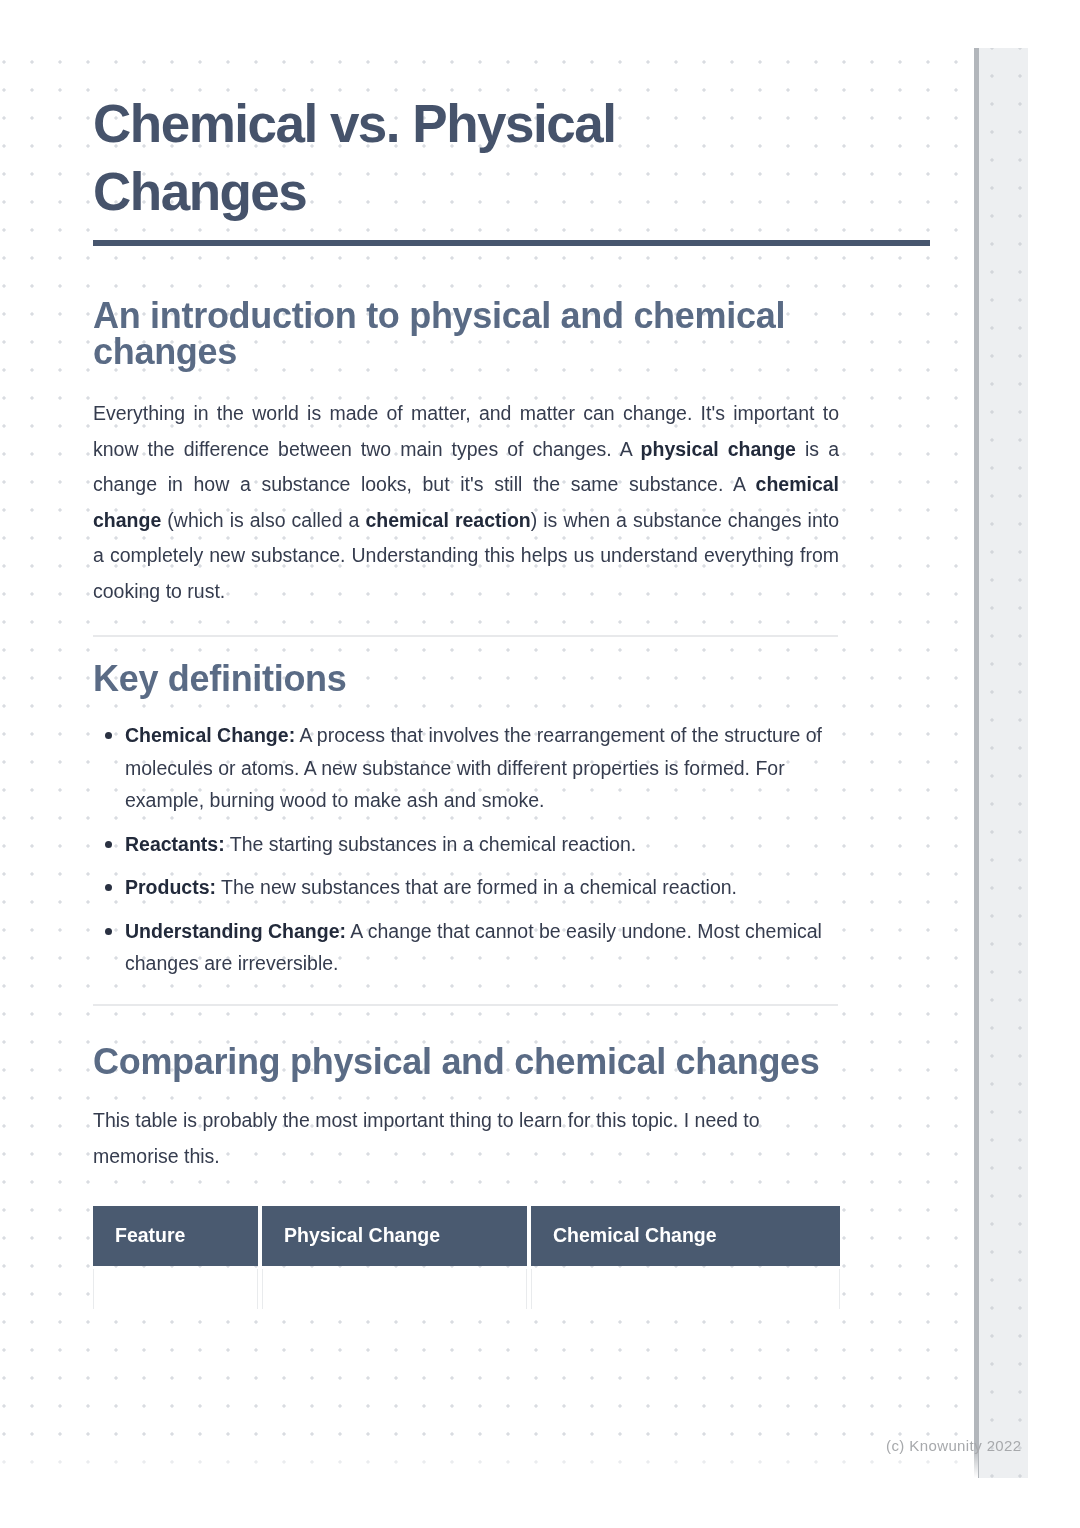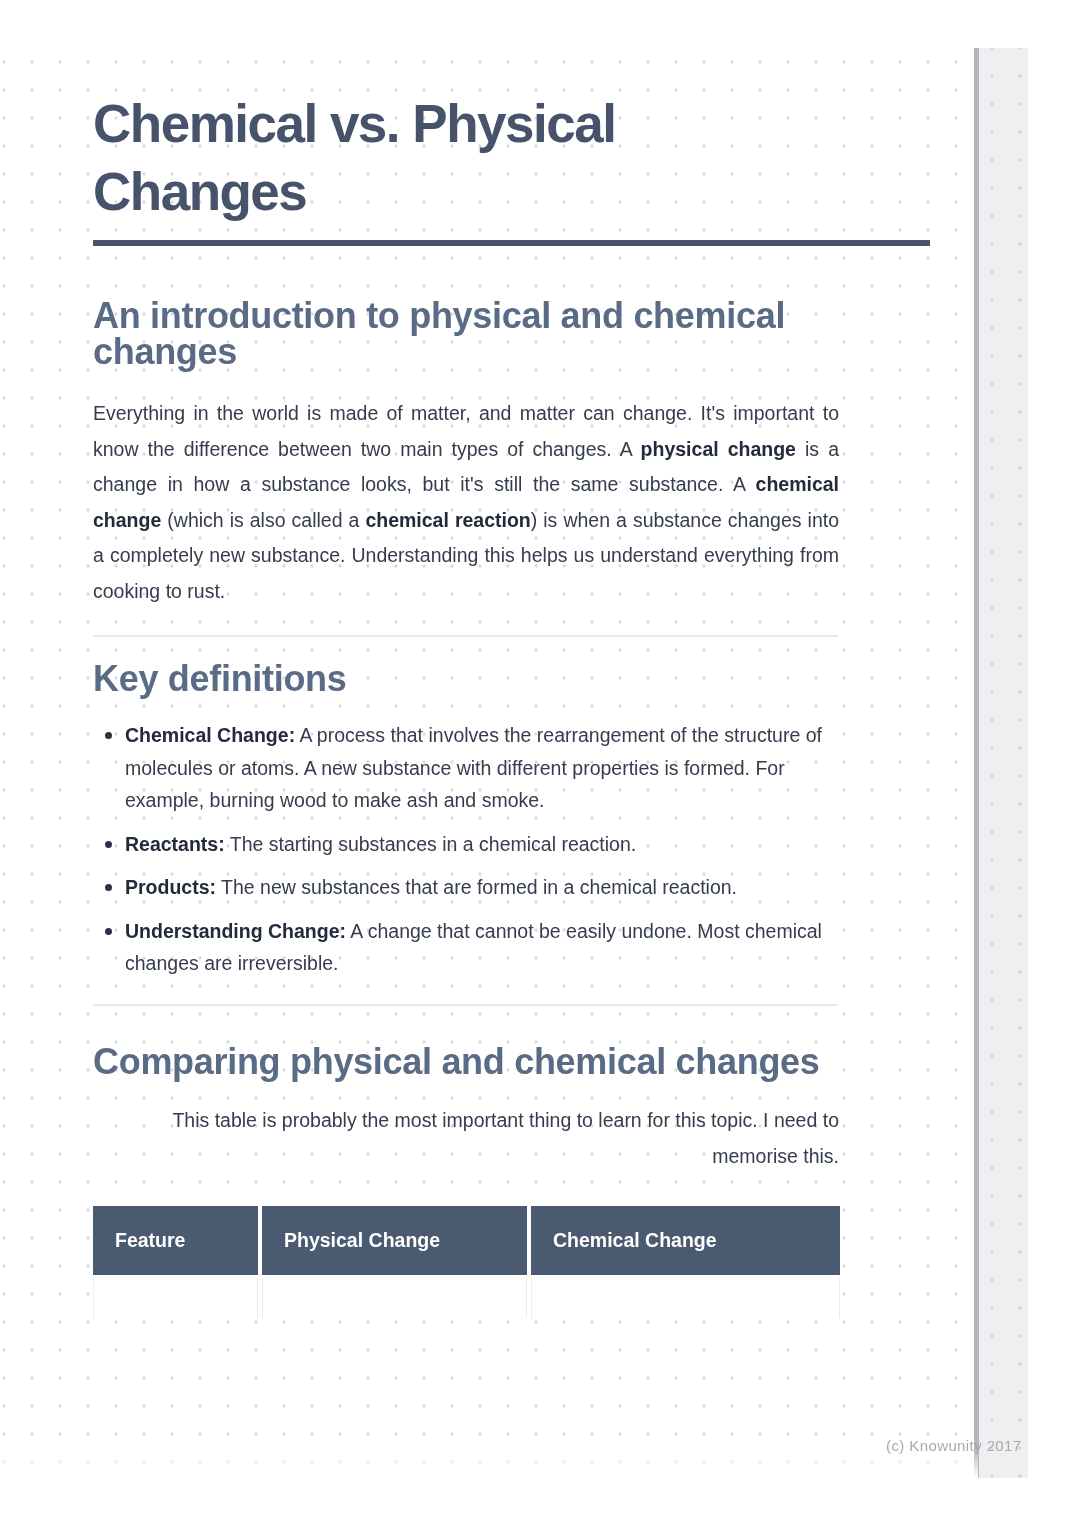--- a/index.html
+++ b/index.html
@@ -46,21 +46,21 @@
 
   h2.sec-heading {
     font-size:36px; line-height:36px; font-weight:bold;
     letter-spacing:-0.3px; color:#5a6b85;
   }
   .sec-1 h2 { margin-top:52px; }
   .sec-2 h2 { margin-top:24px; }
   .sec-3 h2 { margin-top:38px; }
 
   p.body-par {
-    font-size:19.5px; line-height:35.5px; color:#353c4e;text-align:right;
+    font-size:19.5px; line-height:35.5px; color:#353c4e;
   }
   .sec-1 p { margin-top:26px; text-align:justify; }
   .sec-3 p { margin-top:22px; line-height:36px; }
 
   p b, li b { color:#222a3b; font-weight:bold; }
   .strike { text-decoration:line-through; }
 
   hr.soft {
     border:none; height:2px; background:#e8e9eb; width:745px;
   }
@@ -75,21 +75,21 @@
   ul.def-list li .dot {
     flex:0 0 auto; width:7px; height:7px; border-radius:50%;
     background:#2a3142; margin:13px 13px 0 0;
   }
   ul.def-list li .li-text { flex:1 1 auto; }
 
   
   .cmp-table { margin-top:32px; width:747px; }
   .thead { display:flex; gap:4px; }
   .thead .th {
-    height:69px; display:flex; align-items:center;
+    height:60px; display:flex; align-items:center;
     background:#4a5a70; color:#ffffff;
     font-size:19.5px; font-weight:bold; padding-left:22px;
   }
   .col0 { width:165px; } .col1 { width:265px; } .col2 { width:309px; }
   .tbody-row { display:flex; gap:4px; margin-top:3px; height:40px; }
   .tbody-row .td {
     background:#ffffff;
     border-left:1px solid #e9ebed; border-right:1px solid #e9ebed;
   }
 
@@ -170,15 +170,15 @@
         <div class="td col1"></div>
         <div class="td col2"></div>
       </div>
     </div>
 
   </div>
 
   <div class="fade-bottom"></div>
   <div class="page-end"></div>
 
-  <div class="footer-credit">(c) Knowunity 2017</div>
+  <div class="footer-credit">(c) Knowunity 2022</div>
 
 </div>
 
 </body></html>

